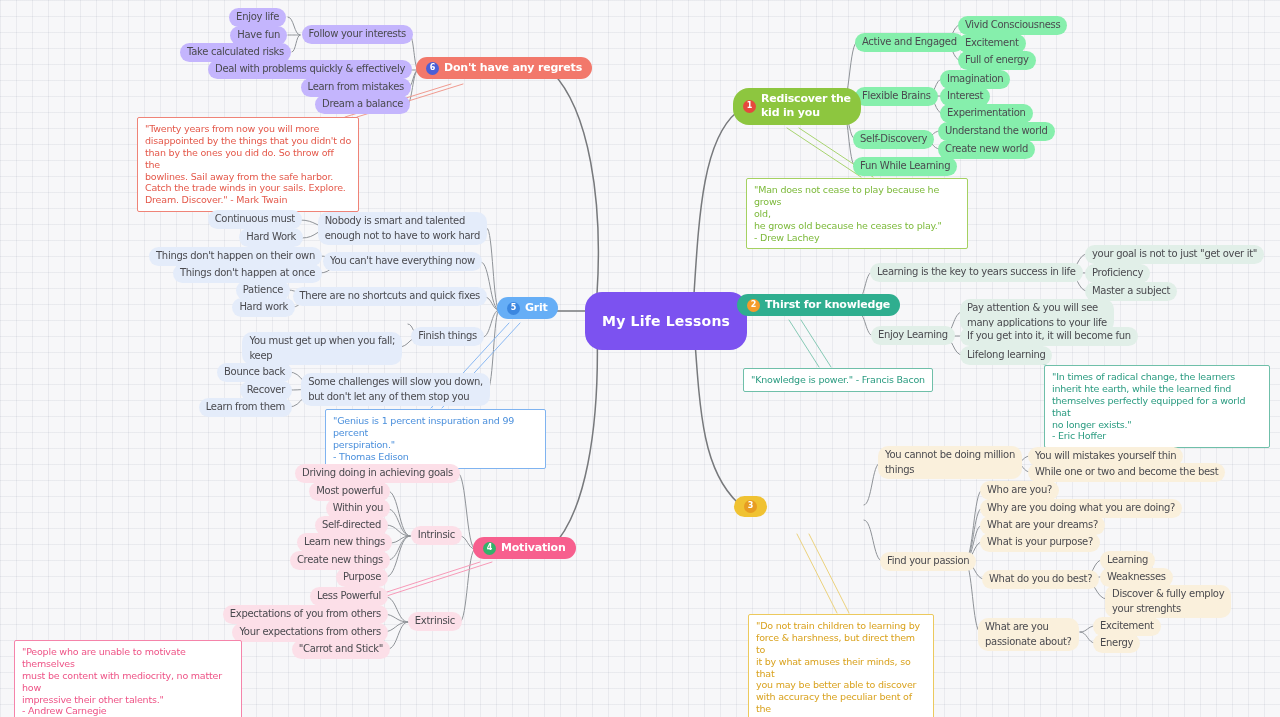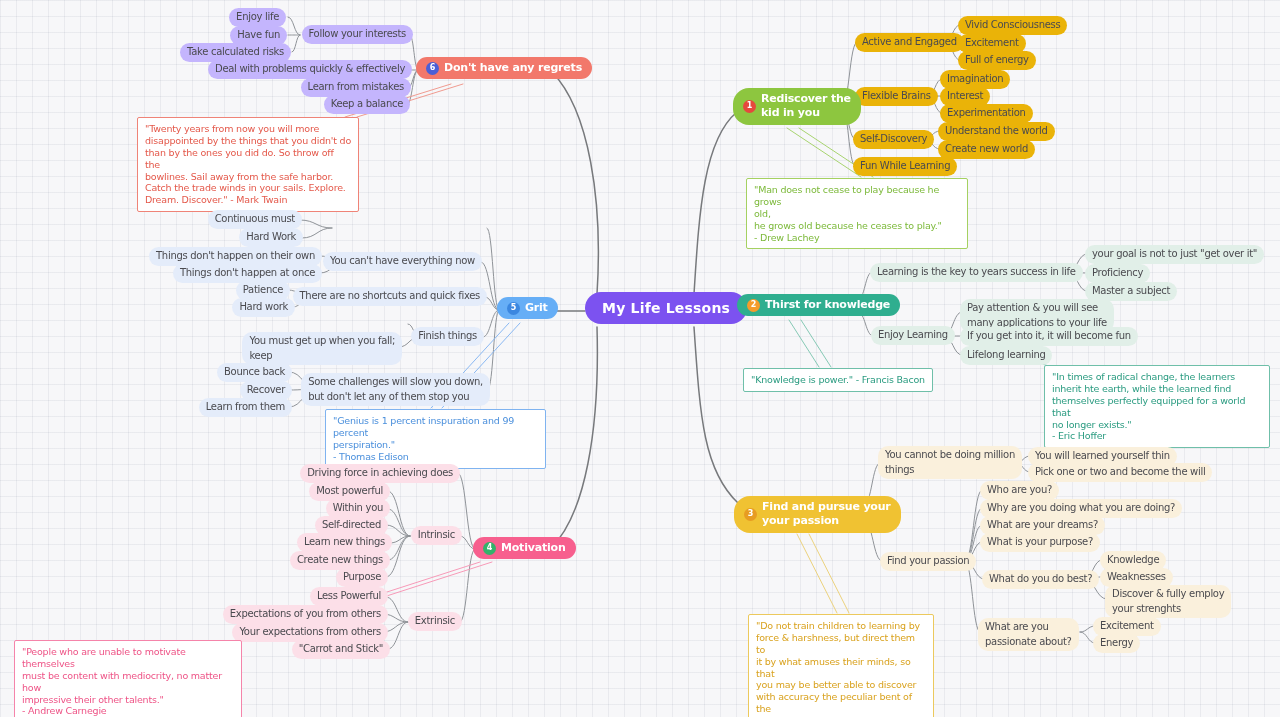--- a/index.html
+++ b/index.html
@@ -22,37 +22,37 @@
   }
   .main{
     position:absolute;z-index:3;display:flex;align-items:center;gap:5px;
     padding:4px 10px;border-radius:13px;
     color:#fff;font-weight:bold;font-size:11px;line-height:1.3;
     letter-spacing:-0.2px;white-space:pre-line;
   }
   .center{
     position:absolute;left:585px;top:292px;z-index:3;
     background:#7c52f0;color:#fff;font-weight:bold;font-size:14px;
-    padding:8px 17px;border-radius:17px;letter-spacing:0.2px;
+    padding:21px 17px;border-radius:17px;letter-spacing:0.2px;
   }
   .badge{
     width:13px;height:13px;border-radius:50%;flex:0 0 13px;
     display:inline-flex;align-items:center;justify-content:center;
     font-size:8px;font-weight:bold;color:#fff;
   }
   .note{
     position:absolute;z-index:2;background:#fff;border:1px solid;
     border-radius:2px;padding:5px 7px;
     font-size:9.5px;line-height:1.25;letter-spacing:-0.2px;white-space:pre-line;
   }
   
   .bg-r{background:#f2786b}.c-r{background:#c4b5fd}.q-r{border-color:#ef8377;color:#e4584a}
   .bg-g{background:#66aef6}.c-g{background:#e4ecfa}.q-g{border-color:#7fb3f0;color:#4a8fdc}
   .bg-m{background:#f75f8e}.c-m{background:#fcdfe8}.q-m{border-color:#f584aa;color:#ee5386}
-  .bg-k{background:#8dc63f}.c-k{background:#eab308}.q-k{border-color:#a5d161;color:#7cb93a}
+  .bg-k{background:#8dc63f}.c-k{background:#86efac}.q-k{border-color:#a5d161;color:#7cb93a}
   .bg-t{background:#2fae8f}.c-t{background:#e1efe8}.q-t{border-color:#6fbfa9;color:#2a9b80}
   .bg-f{background:#f0c232}.c-f{background:#faf0dc}.q-f{border-color:#ecc95d;color:#d9a21e}
   .b1{background:#e5493d}.b2{background:#f59c2b}.b3{background:#e79c22}
   .b4{background:#33b26b}.b5{background:#3b87e0}.b6{background:#4a5fd6}
 </style>
 </head>
 <body>
 
 <div id="canvas">
   <svg id="wires" width="1280" height="717">
@@ -153,32 +153,34 @@
   <div class="main bg-r" style="left:416px;top:57px">
     <span class="badge b6">6</span>
     <span>Don't have any regrets</span>
   </div>
   <div class="pill c-r" style="right:867px;top:25px">Follow your interests</div>
   <div class="pill c-r" style="right:994px;top:8px">Enjoy life</div>
   <div class="pill c-r" style="right:993px;top:26px">Have fun</div>
   <div class="pill c-r" style="right:989px;top:43px">Take calculated risks</div>
   <div class="pill c-r" style="right:868px;top:60px">Deal with problems quickly &amp; effectively</div>
   <div class="pill c-r" style="right:869px;top:78px">Learn from mistakes</div>
-  <div class="pill c-r" style="right:870px;top:95px">Keep a balance</div>
+  <div class="pill c-r" style="right:870px;top:95px">Dream a balance</div>
   <div class="note q-r" style="left:137px;top:117px;width:206px">"Twenty years from now you will more
 disappointed by the things that you didn't do
 than by the ones you did do. So throw off the
 bowlines. Sail away from the safe harbor.
 Catch the trade winds in your sails. Explore.
 Dream. Discover." - Mark Twain</div>
 
   <div class="main bg-g" style="left:497px;top:297px">
     <span class="badge b5">5</span>
     <span>Grit</span>
   </div>
+  <div class="pill c-g" style="right:793px;top:212px">Nobody is smart and talented
+enough not to have to work hard</div>
   <div class="pill c-g" style="right:978px;top:210px">Continuous must</div>
   <div class="pill c-g" style="right:977px;top:228px">Hard Work</div>
   <div class="pill c-g" style="right:798px;top:252px">You can't have everything now</div>
   <div class="pill c-g" style="right:958px;top:247px">Things don't happen on their own</div>
   <div class="pill c-g" style="right:958px;top:264px">Things don't happen at once</div>
   <div class="pill c-g" style="right:793px;top:287px">There are no shortcuts and quick fixes</div>
   <div class="pill c-g" style="right:990px;top:281px">Patience</div>
   <div class="pill c-g" style="right:985px;top:298px">Hard work</div>
   <div class="pill c-g" style="right:796px;top:327px">Finish things</div>
   <div class="pill c-g" style="right:790px;top:373px">Some challenges will slow you down,
@@ -189,21 +191,21 @@
   <div class="pill c-g" style="right:988px;top:381px">Recover</div>
   <div class="pill c-g" style="right:988px;top:398px">Learn from them</div>
   <div class="note q-g" style="left:325px;top:409px;width:205px">"Genius is 1 percent inspuration and 99 percent
 perspiration."
 - Thomas Edison</div>
 
   <div class="main bg-m" style="left:473px;top:537px">
     <span class="badge b4">4</span>
     <span>Motivation</span>
   </div>
-  <div class="pill c-m" style="right:820px;top:464px">Driving force in achieving does</div>
+  <div class="pill c-m" style="right:820px;top:464px">Driving doing in achieving goals</div>
   <div class="pill c-m" style="right:818px;top:526px">Intrinsic</div>
   <div class="pill c-m" style="right:890px;top:482px">Most powerful</div>
   <div class="pill c-m" style="right:890px;top:499px">Within you</div>
   <div class="pill c-m" style="right:892px;top:516px">Self-directed</div>
   <div class="pill c-m" style="right:888px;top:533px">Learn new things</div>
   <div class="pill c-m" style="right:890px;top:551px">Create new things</div>
   <div class="pill c-m" style="right:892px;top:568px">Purpose</div>
   <div class="pill c-m" style="right:818px;top:612px">Extrinsic</div>
   <div class="pill c-m" style="right:892px;top:587px">Less Powerful</div>
   <div class="pill c-m" style="right:892px;top:605px">Expectations of you from others</div>
@@ -251,34 +253,32 @@
   <div class="pill c-t" style="left:960px;top:346px">Lifelong learning</div>
   <div class="note q-t" style="left:743px;top:368px">"Knowledge is power." - Francis Bacon</div>
   <div class="note q-t" style="left:1044px;top:365px;width:210px">"In times of radical change, the learners
 inherit hte earth, while the learned find
 themselves perfectly equipped for a world that
 no longer exists."
 - Eric Hoffer</div>
 
   <div class="main bg-f" style="left:734px;top:496px;border-radius:16px">
     <span class="badge b3">3</span>
-    <span>Find and pursue your
-your passion</span>
   </div>
   <div class="pill c-f" style="left:878px;top:446px">You cannot be doing million
 things</div>
-  <div class="pill c-f" style="left:1028px;top:447px">You will learned yourself thin</div>
-  <div class="pill c-f" style="left:1028px;top:463px">Pick one or two and become the will</div>
+  <div class="pill c-f" style="left:1028px;top:447px">You will mistakes yourself thin</div>
+  <div class="pill c-f" style="left:1028px;top:463px">While one or two and become the best</div>
   <div class="pill c-f" style="left:880px;top:552px">Find your passion</div>
   <div class="pill c-f" style="left:980px;top:481px">Who are you?</div>
   <div class="pill c-f" style="left:980px;top:499px">Why are you doing what you are doing?</div>
   <div class="pill c-f" style="left:980px;top:516px">What are your dreams?</div>
   <div class="pill c-f" style="left:980px;top:533px">What is your purpose?</div>
   <div class="pill c-f" style="left:982px;top:570px">What do you do best?</div>
-  <div class="pill c-f" style="left:1100px;top:551px">Knowledge</div>
+  <div class="pill c-f" style="left:1100px;top:551px">Learning</div>
   <div class="pill c-f" style="left:1100px;top:568px">Weaknesses</div>
   <div class="pill c-f" style="left:1105px;top:585px">Discover &amp; fully employ
 your strenghts</div>
   <div class="pill c-f" style="left:978px;top:618px">What are you
 passionate about?</div>
   <div class="pill c-f" style="left:1093px;top:617px">Excitement</div>
   <div class="pill c-f" style="left:1093px;top:634px">Energy</div>
   <div class="note q-f" style="left:748px;top:614px;width:170px">"Do not train children to learning by
 force &amp; harshness, but direct them to
 it by what amuses their minds, so that

